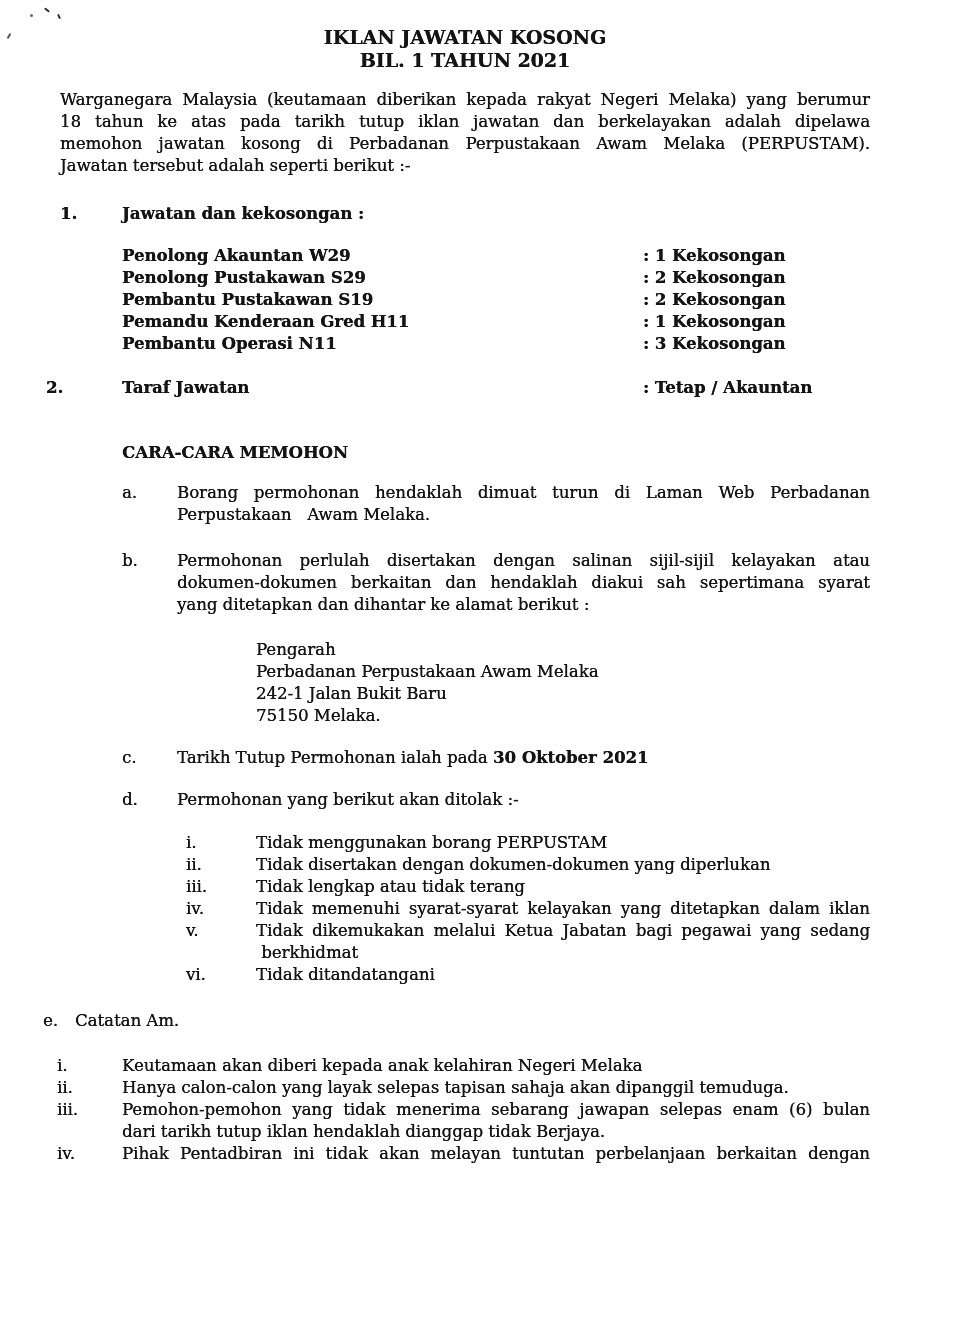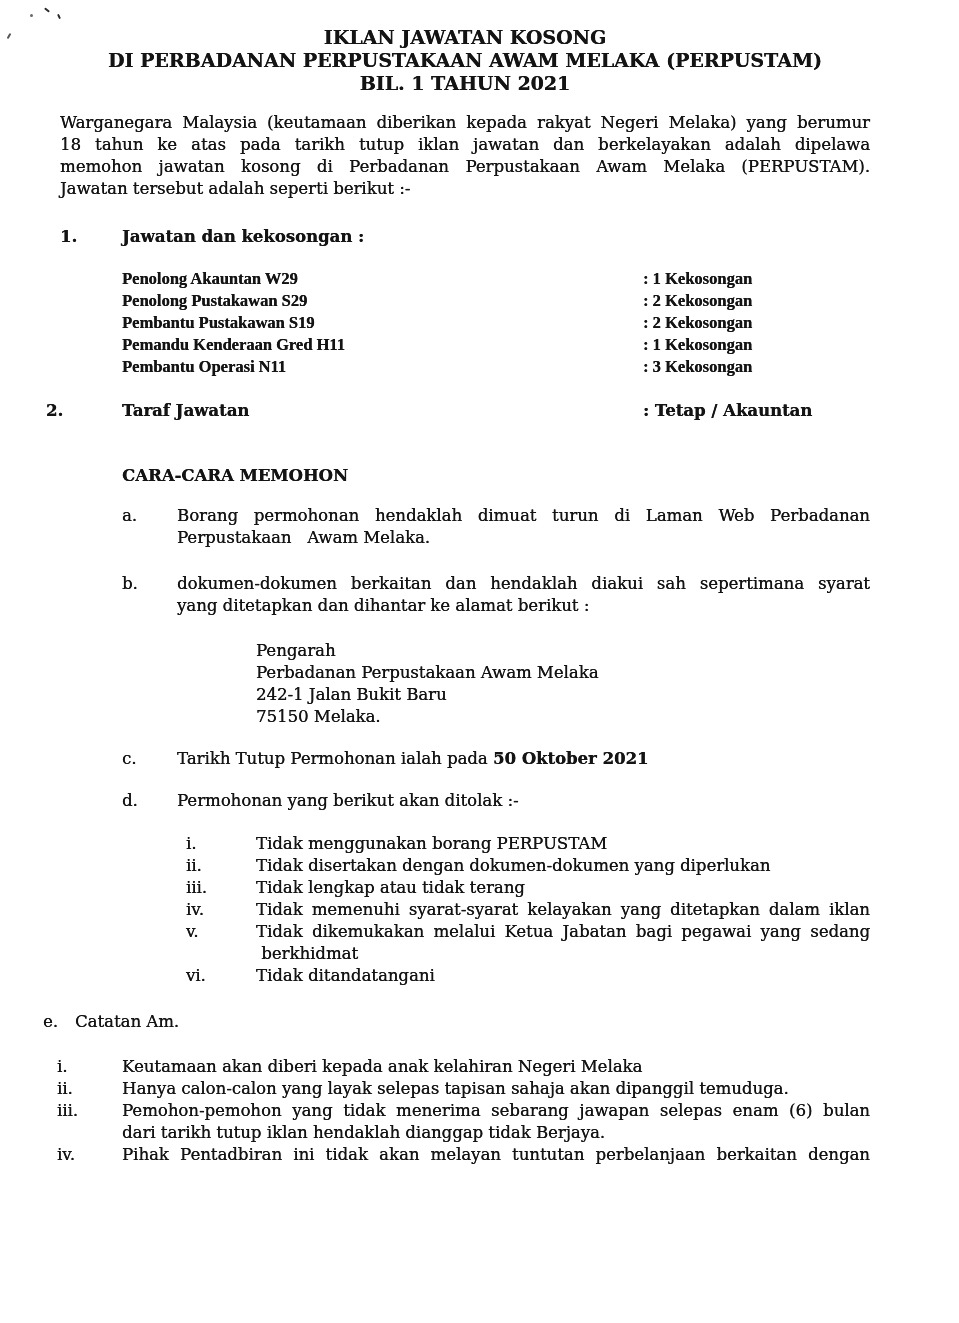--- a/index.html
+++ b/index.html
@@ -11,21 +11,21 @@
   }
   .page{position:relative;width:959px;height:1323px;overflow:hidden;background:#fff;}
   .b{font-weight:bold;}
   .jl{text-align:justify;text-align-last:justify;}
   .pw{white-space:pre-wrap;}
   .hdr{margin:26px 89px 0 60px;text-align:center;font-weight:bold;font-size:19px;line-height:23px;}
   .intro{margin:17px 0 0 60px;width:810px;}
   .s1{display:flex;margin:26px 0 0 60px;font-weight:bold;}
   .s1 .mk{width:62px;flex:none;}
   .jobs{margin:20px 0 0 122px;font-weight:bold;}
-  .jobrow{display:flex;font-family:Liberation Serif, serif;}
+  .jobrow{display:flex;}
   .jobname{width:521px;flex:none;}
   .s2{display:flex;margin:22px 0 0 46px;font-weight:bold;}
   .s2 .mk{width:76px;flex:none;}
   .s2 .nm{width:521px;flex:none;}
   .cara-h{margin:43px 5px 0 122px;font-weight:bold;}
   .lrow{display:flex;margin-left:122px;}
   .lrow .mk{width:55px;flex:none;}
   .lrow .tx{width:693px;flex:none;}
   .mt18{margin-top:18px;}.mt24{margin-top:24px;}.mt20{margin-top:20px;}
   .address{margin:23px 0 0 256px;font-weight:normal;}
@@ -50,21 +50,20 @@
 
 <div class="page">
 
   <div class="speck" id="sp1"></div>
   <div class="speck" id="sp2"></div>
   <div class="speck" id="sp3"></div>
   <div class="speck" id="sp4"></div>
 
   <div class="hdr">
     <div>IKLAN JAWATAN KOSONG</div>
-    <div>DI PERBADANAN PERPUSTAKAAN AWAM MELAKA (PERPUSTAM)</div>
     <div>BIL. 1 TAHUN 2021</div>
   </div>
 
   <div class="intro">
     <div class="jl">Warganegara Malaysia (keutamaan diberikan kepada rakyat Negeri Melaka) yang berumur</div>
     <div class="jl">18 tahun ke atas pada tarikh tutup iklan jawatan dan berkelayakan adalah dipelawa</div>
     <div class="jl">memohon jawatan kosong di Perbadanan Perpustakaan Awam Melaka (PERPUSTAM).</div>
     <div>Jawatan tersebut adalah seperti berikut :-</div>
   </div>
 
@@ -108,35 +107,36 @@
     <div class="mk">a.</div>
     <div class="tx">
       <div class="jl">Borang permohonan hendaklah dimuat turun di Laman Web Perbadanan</div>
       <div class="pw">Perpustakaan   Awam Melaka.</div>
     </div>
   </div>
 
   <div class="lrow mt24">
     <div class="mk">b.</div>
     <div class="tx">
+      <div class="jl">Permohonan perlulah disertakan dengan salinan sijil-sijil kelayakan atau</div>
       <div class="jl">dokumen-dokumen berkaitan dan hendaklah diakui sah sepertimana syarat</div>
       <div>yang ditetapkan dan dihantar ke alamat berikut :</div>
     </div>
   </div>
 
   <div class="address">
     <div>Pengarah</div>
     <div>Perbadanan Perpustakaan Awam Melaka</div>
     <div>242-1 Jalan Bukit Baru</div>
     <div>75150 Melaka.</div>
   </div>
 
   <div class="lrow mt20">
     <div class="mk">c.</div>
-    <div class="tx"><span>Tarikh Tutup Permohonan ialah pada </span><span class="b">50 Oktober 2021</span></div>
+    <div class="tx"><span>Tarikh Tutup Permohonan ialah pada </span><span class="b">30 Oktober 2021</span></div>
   </div>
 
   <div class="lrow mt20">
     <div class="mk">d.</div>
     <div class="tx">Permohonan yang berikut akan ditolak :-</div>
   </div>
 
   <div class="rej">
     <div class="rrow">
       <div class="mk">i.</div>

